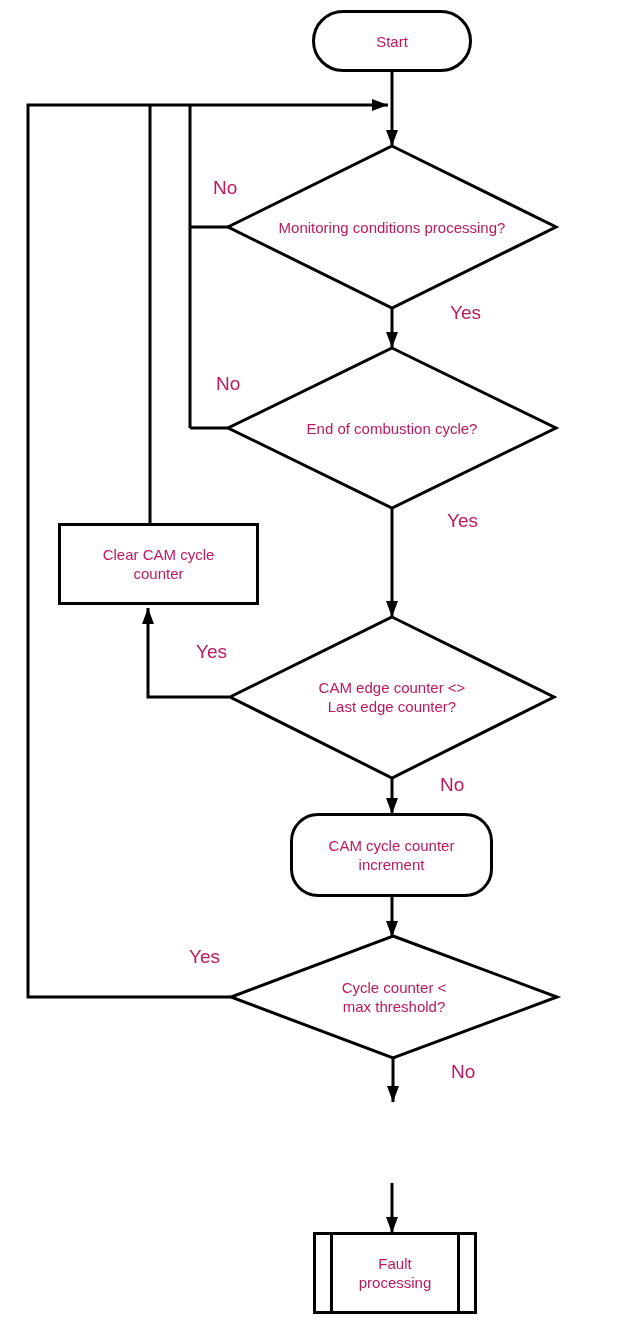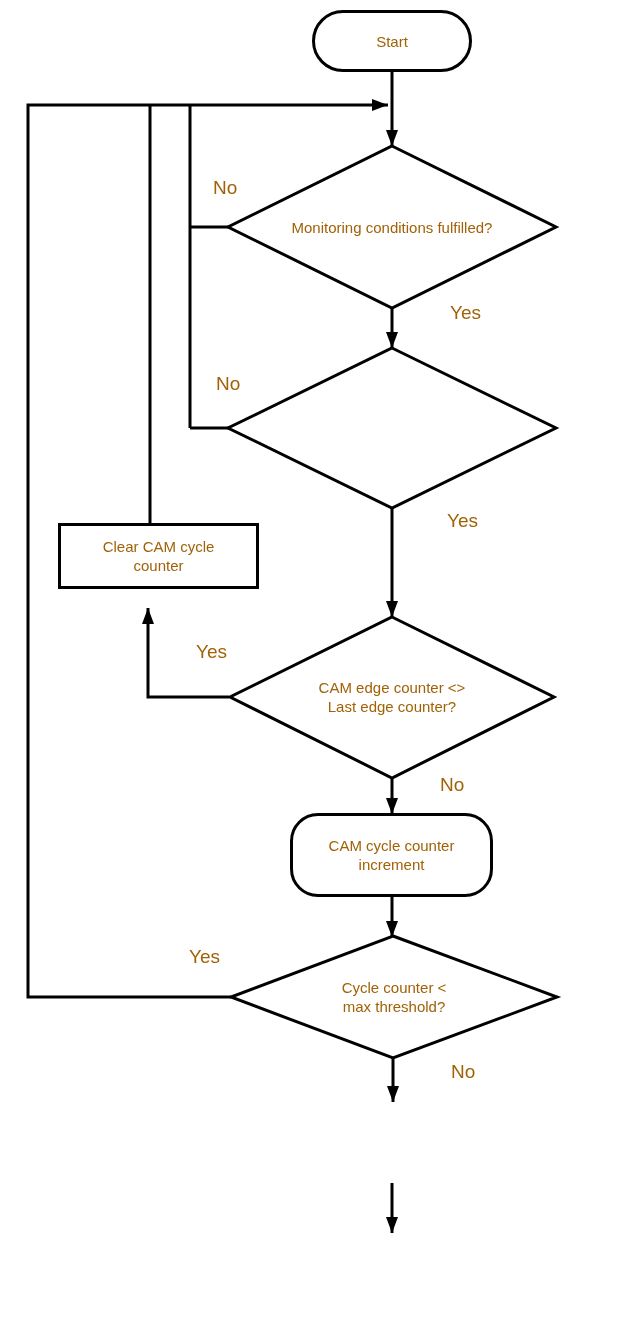--- a/index.html
+++ b/index.html
@@ -6,21 +6,21 @@
     margin: 0;
     padding: 0;
     background: #ffffff;
   }
   .canvas {
     position: relative;
     width: 624px;
     height: 1328px;
     background: #ffffff;
     font-family: "Liberation Sans", sans-serif;
-    color: #a16207;
+    color: #be185d;
     overflow: hidden;
   }
   .canvas svg {
     position: absolute;
     left: 0;
     top: 0;
   }
   .node {
     position: absolute;
     display: flex;
@@ -95,40 +95,49 @@
     <polygon points="392,348 556,428 392,508 228,428" fill="#ffffff" stroke="#000000" stroke-width="3"></polygon>
     <polygon points="392,617 554,697 392,778 230,697" fill="#ffffff" stroke="#000000" stroke-width="3"></polygon>
     <polygon points="393,936 557,997 393,1058 231,997" fill="#ffffff" stroke="#000000" stroke-width="3"></polygon>
   </svg>
 
   <div class="node terminator" style="left:312px; top:10px; width:160px; height:62px;">
     <span>Start</span>
   </div>
 
   <div class="node" style="left:242px; top:207px; width:300px; height:40px;">
-    <span>Monitoring conditions fulfilled?</span>
+    <span>Monitoring conditions processing?</span>
+  </div>
+  <div class="node" style="left:242px; top:408px; width:300px; height:40px;">
+    <span>End of combustion cycle?</span>
   </div>
   <div class="node" style="left:272px; top:677px; width:240px; height:40px;align-items:center;">
     <span>CAM edge counter &lt;&gt;
 Last edge counter?</span>
   </div>
   <div class="node" style="left:282px; top:977px; width:224px; height:40px;text-align:center;">
     <span>Cycle counter &lt;
 max threshold?</span>
   </div>
 
-  <div class="node box" style="left:58px; top:523px; width:201px; height:66px;">
+  <div class="node box" style="left:58px; top:523px; width:201px; height:82px;">
     <span>Clear CAM cycle
 counter</span>
   </div>
   <div class="node box" style="left:290px; top:813px; width:203px; height:84px;border-radius:28px;">
     <span>CAM cycle counter
 increment</span>
   </div>
 
+  <div class="node box predefined" style="left:313px; top:1232px; width:164px; height:82px;">
+    <div class="bar left"></div>
+    <div class="bar right"></div>
+    <span>Fault
+processing</span>
+  </div>
 
   <div class="edge-label" style="left:213px; top:179px;">No</div>
   <div class="edge-label" style="left:450px; top:304px;">Yes</div>
   <div class="edge-label" style="left:216px; top:375px;">No</div>
   <div class="edge-label" style="left:447px; top:512px;">Yes</div>
   <div class="edge-label" style="left:196px; top:643px;">Yes</div>
   <div class="edge-label" style="left:440px; top:776px;">No</div>
   <div class="edge-label" style="left:189px; top:948px;">Yes</div>
   <div class="edge-label" style="left:451px; top:1063px;">No</div>
 

